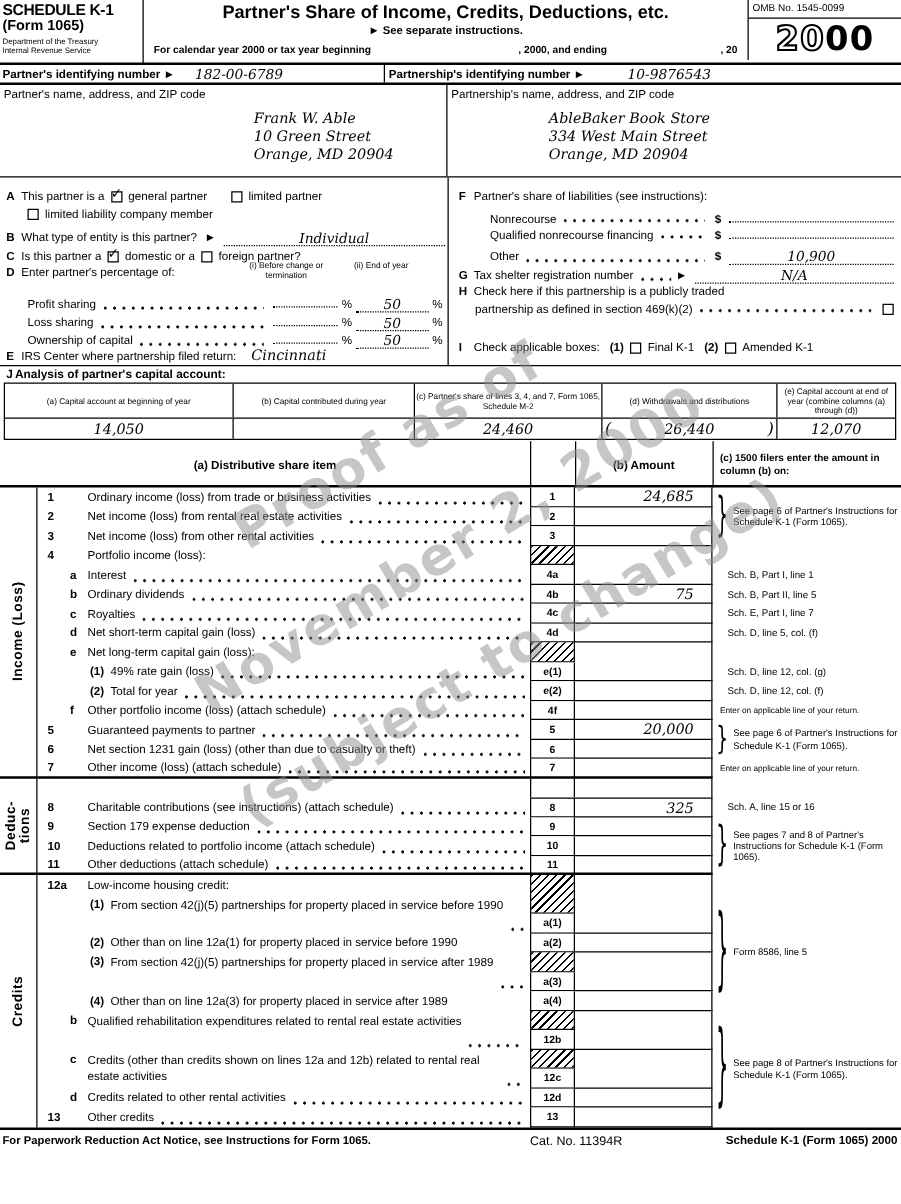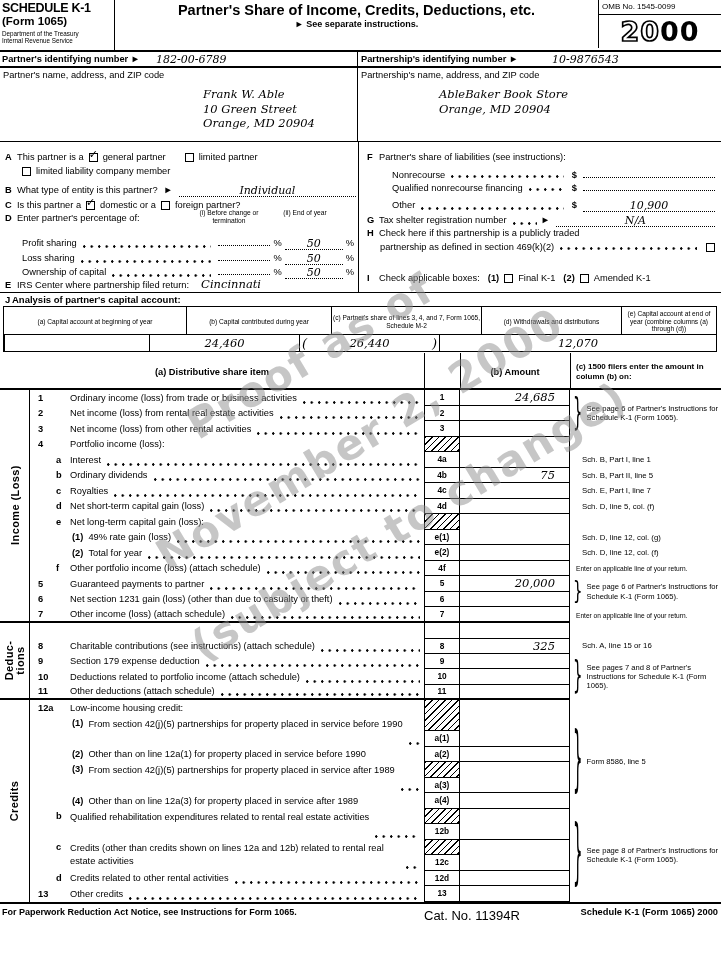--- a/index.html
+++ b/index.html
@@ -20,21 +20,21 @@
 .csp{flex:1.3;border-bottom:0}
 .csp2{flex:1}
 #hdr-right{position:absolute;left:598px;top:0;width:123px;height:48px;border-left:1.6px solid #000}
 .omb{font-size:8px;padding:2px 3px;border-bottom:1.6px solid #000;height:15px;white-space:nowrap}
 .year{text-align:center;font-size:27px;font-weight:900;line-height:34px;font-family:"DejaVu Sans",sans-serif}
 .yo{color:#fff;-webkit-text-stroke:1.7px #000;letter-spacing:1px}
 .yf{color:#000000;letter-spacing:1px}
 
 #ids{position:absolute;left:0;top:52px;width:721px;height:16px;border-bottom:2.5px solid #000;display:flex;align-items:center}
 .idh{display:flex;align-items:center;height:100%;font-size:9.3px}
-.idh.l{width:358px;border-right:1.6px solid #000;padding-left:2px}
+.idh.l{width:308px;border-right:1.6px solid #000;padding-left:2px}
 .idh.r{flex:1;padding-left:3px}
 .iv{margin-left:16px;font-size:11px}
 .iv2{margin-left:34px;font-size:11px}
 
 #names{position:absolute;left:0;top:68px;width:721px;height:74px;border-bottom:1.8px solid #000;display:flex}
 .nbox{height:100%;padding:2px 3px;font-size:9.3px}
 .nbox.l{width:358px;border-right:1.6px solid #000}
 .nbox.r{flex:1}
 .addr{margin-top:7px;line-height:14.5px;font-size:11.5px}
 .addr.pl{margin-left:200px}
@@ -102,39 +102,46 @@
 .nt.low{align-items:flex-end;padding-bottom:2px}
 .ntb{padding-left:3px;gap:4px;align-items:center}
 .bt{font-size:7.6px;line-height:9.3px}
 .brace{display:inline-block;font-family:"DejaVu Sans",sans-serif;font-weight:400;flex:none}
 .br2{font-size:15px;transform:scaleY(1.7)}
 .br3{font-size:15px;transform:scaleY(2.5)}
 .br6{font-size:15px;transform:scaleY(4.8)}
 
 #foot{position:absolute;left:0;top:902px;width:721px;height:18px;border-top:2.2px solid #000}
 .fl{position:absolute;left:2px;top:3px;font-size:9px;font-weight:bold}
-.fc{position:absolute;left:424px;top:4px;font-size:13px}
+.fc{position:absolute;left:424px;top:4px;font-size:10px}
 .fr{position:absolute;right:3px;top:3px;font-size:9.3px;font-weight:bold}
 
 #wm{position:absolute;left:55px;top:295px;width:610px;transform:rotate(-31deg);text-align:center;font-weight:bold;font-size:42px;color:#8f8f8f;opacity:.5;letter-spacing:2px;line-height:96px;pointer-events:none;z-index:7;font-family:"DejaVu Sans",sans-serif;white-space:nowrap}
 </style>
 </head>
 <body>
 
 <div id="page">
 
   <div id="hdr">
     <div id="hdr-left">
       <div class="hl1">SCHEDULE K-1</div>
       <div class="hl2">(Form 1065)</div>
       <div class="hl3"><span>Department of the Treasury</span><br><span>Internal Revenue Service</span></div>
     </div>
     <div id="hdr-mid">
       <div class="ht">Partner's Share of Income, Credits, Deductions, etc.</div>
       <div class="hi">► See separate instructions.</div>
+      <div class="hc">
+        <span>For calendar year 2000 or tax year beginning</span>
+        <span class="csp"></span>
+        <span>, 2000, and ending</span>
+        <span class="csp2"></span>
+        <span>, 20</span>
+      </div>
     </div>
     <div id="hdr-right">
       <div class="omb">OMB No. 1545-0099</div>
       <div class="year"><span class="yo">20</span><span class="yf">00</span></div>
     </div>
   </div>
 
   <div id="ids">
     <div class="idh l">
         <span class="b">Partner's identifying number ►</span>
@@ -152,20 +159,21 @@
       <div class="addr pl hand">
         <div>Frank W. Able</div>
         <div>10 Green Street</div>
         <div>Orange, MD 20904</div>
       </div>
     </div>
     <div class="nbox r">
       <div>Partnership's name, address, and ZIP code</div>
       <div class="addr pr hand">
         <div>AbleBaker Book Store</div>
+        <div>334 West Main Street</div>
         <div>Orange, MD 20904</div>
       </div>
     </div>
   </div>
 
   <div id="info">
     <div id="info-div"></div>
 
     <div class="irow" style="left:0;top:10px;width:356px">
       <span class="ltr">A</span>
@@ -292,20 +300,21 @@
     <span class="b" style="position:absolute;left:12px;top:1px">Analysis of partner's capital account:</span>
     <div id="jtable">
       <div class="jhead">
         <div class="jc f jh jwa">(a) Capital account at beginning of year</div>
         <div class="jc jh jwb">(b) Capital contributed during year</div>
         <div class="jc jh jwc">(c) Partner's share of lines 3, 4, and 7, Form 1065, Schedule M-2</div>
         <div class="jc jh jwd">(d) Withdrawals and distributions</div>
         <div class="jc jh jwe">(e) Capital account at end of year (combine columns (a) through (d))</div>
       </div>
       <div class="jvals">
+        <div class="jc f jv jwa hand">14,050</div>
         <div class="jc jv jwb hand"></div>
         <div class="jc jv jwc hand">24,460</div>
         <div class="jc jv jwd jd">
             <span class="hand jpar">(</span>
             <span class="hand">26,440</span>
             <span class="hand jpar">)</span>
           </div>
         <div class="jc jv jwe hand">12,070</div>
       </div>
     </div>

